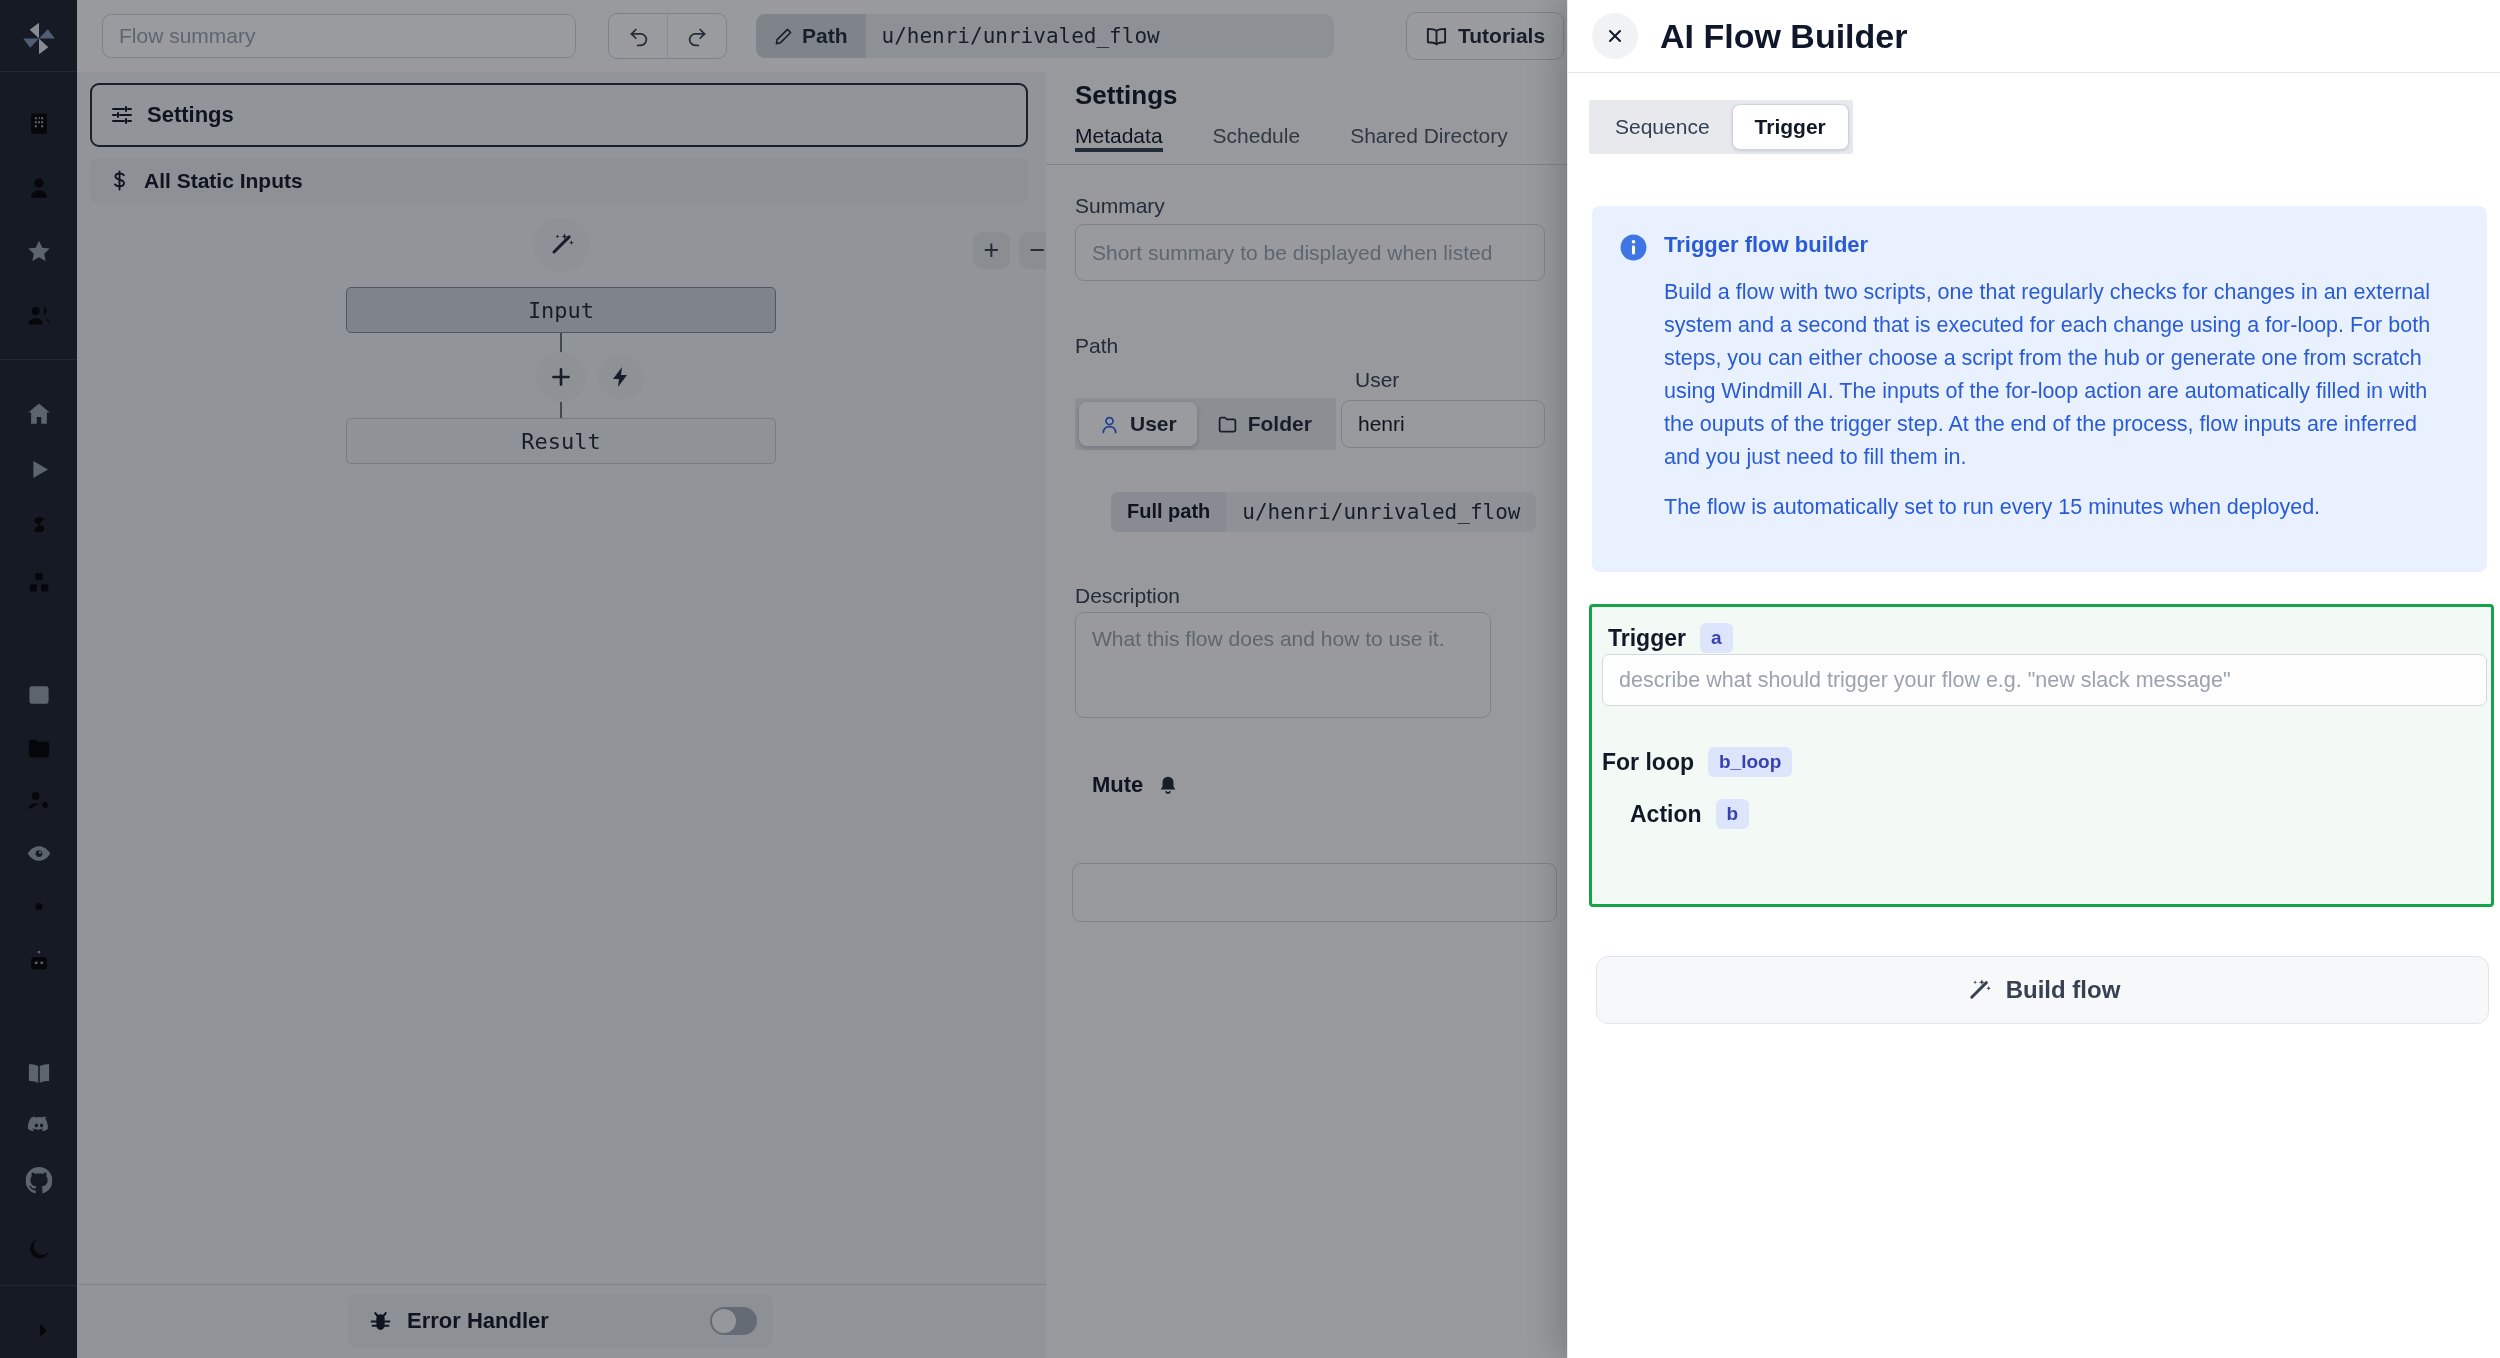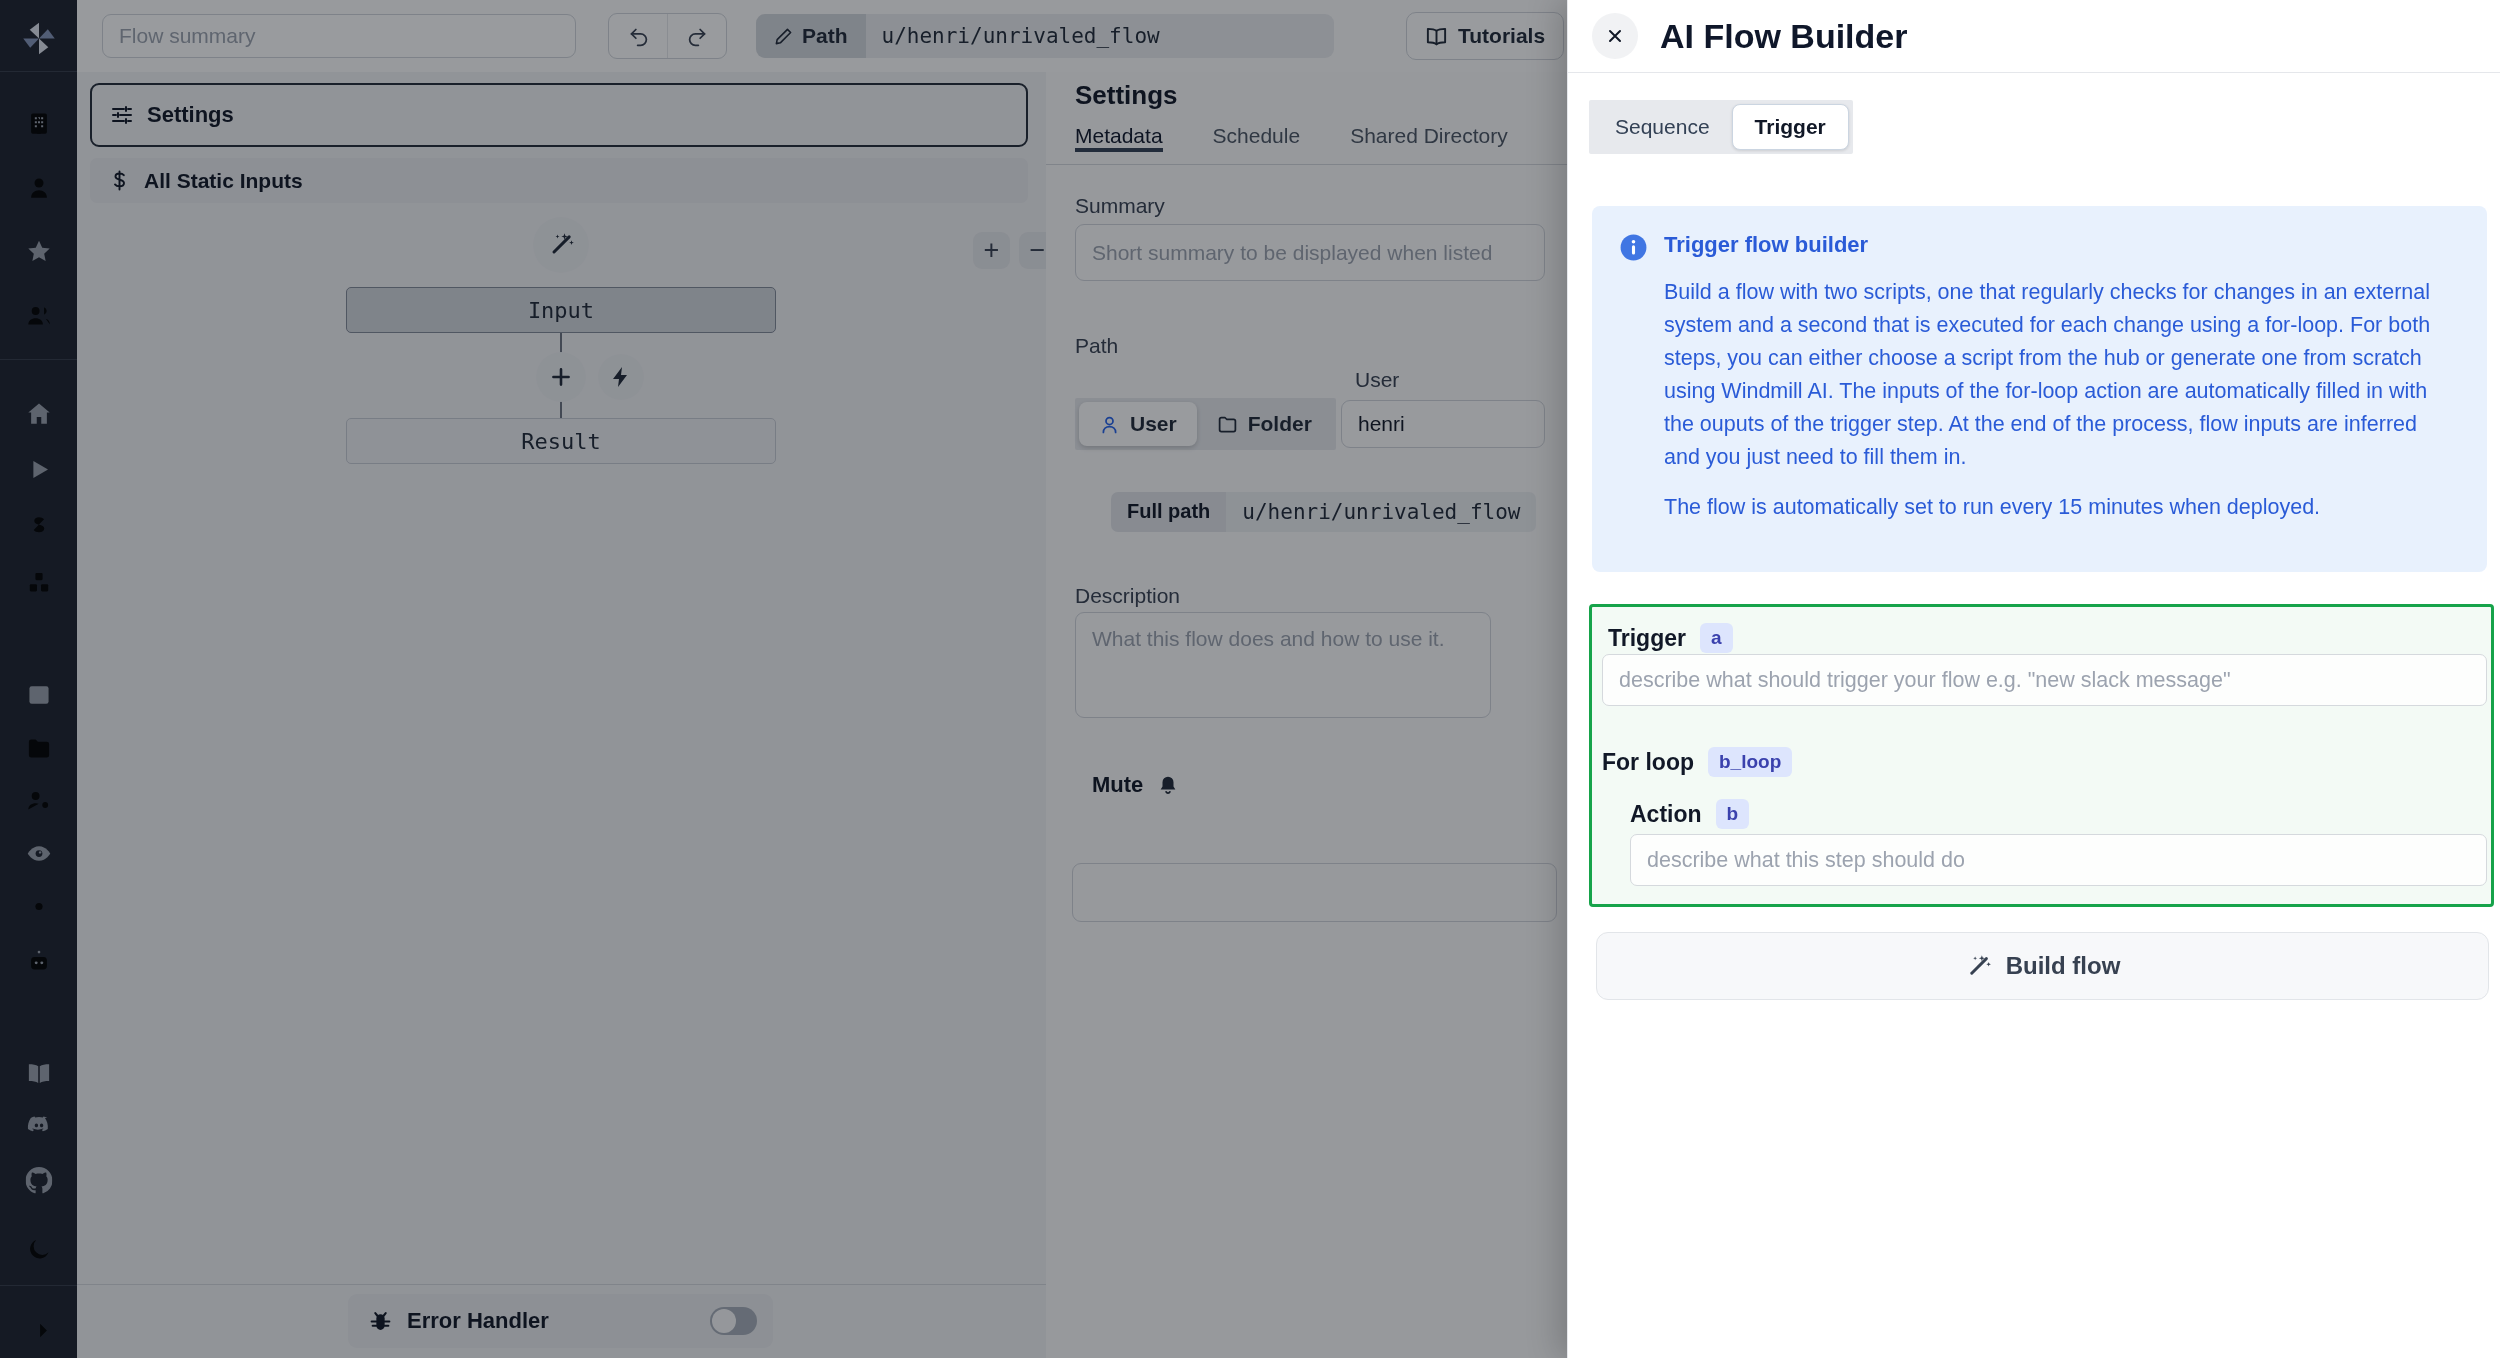--- a/index.html
+++ b/index.html
@@ -78,21 +78,21 @@
   .info-title{font-size:22px;font-weight:600;margin-bottom:18px;}
   .info-body{font-size:21.5px;line-height:33px;}
   .info-foot{font-size:21.5px;line-height:33px;margin-top:17px;}
   .greenbox{left:21px;top:604px;width:905px;height:303px;border:3px solid #16a34a;border-radius:4px;
             background:#f3faf5;box-sizing:border-box;}
   .glabel{font-size:23px;font-weight:700;color:#111827;display:inline-flex;align-items:center;gap:14px;}
   .badge{background:#dde5fd;color:#3a41ad;font-size:19px;font-weight:600;border-radius:6px;padding:4px 11px;}
   .aifld{box-sizing:border-box;border:1px solid #d5d9dd;border-radius:7px;background:#fdfefd;
          font-size:21.5px;color:#111827;padding:0 16px;height:52px;outline:none;width:100%;
          font-family:"Liberation Sans",sans-serif;}
-  .buildbtn{left:28px;top:932px;width:891px;height:66px;background:#f7f8fa;border:1px solid #e2e5e9;
+  .buildbtn{left:28px;top:956px;width:891px;height:66px;background:#f7f8fa;border:1px solid #e2e5e9;
             border-radius:12px;display:flex;align-items:center;justify-content:center;gap:14px;
             font-size:24px;font-weight:700;color:#374151;cursor:pointer;}
 </style>
 </head>
 <body>
 
 <svg width="0" height="0" style="position:absolute">
   <symbol id="i-x" viewBox="0 0 24 24">
       <path d="M7 7l10 10M17 7L7 17"></path>
     </symbol>
@@ -454,21 +454,20 @@
       </div>
       <input class="abs aifld" style="left: 10px; top: 47px; width: 885px;" placeholder="describe what should trigger your flow e.g. &quot;new slack message&quot;">
       <div class="abs glabel" style="left:10px;top:140px">
         <span>For loop</span>
         <span class="badge">b_loop</span>
       </div>
       <div class="abs glabel" style="left:38px;top:192px">
         <span>Action</span>
         <span class="badge">b</span>
       </div>
-      <input class="abs aifld" style="left: 38px; top: 227px; width: 857px;" placeholder="describe what this step should do">
     </div>
 
     <div class="abs buildbtn">
       <svg class="icn" style="width:27px;height:27px">
           <use href="#i-wand"></use>
         </svg>
       <span>Build flow</span>
     </div>
   </div>
 

